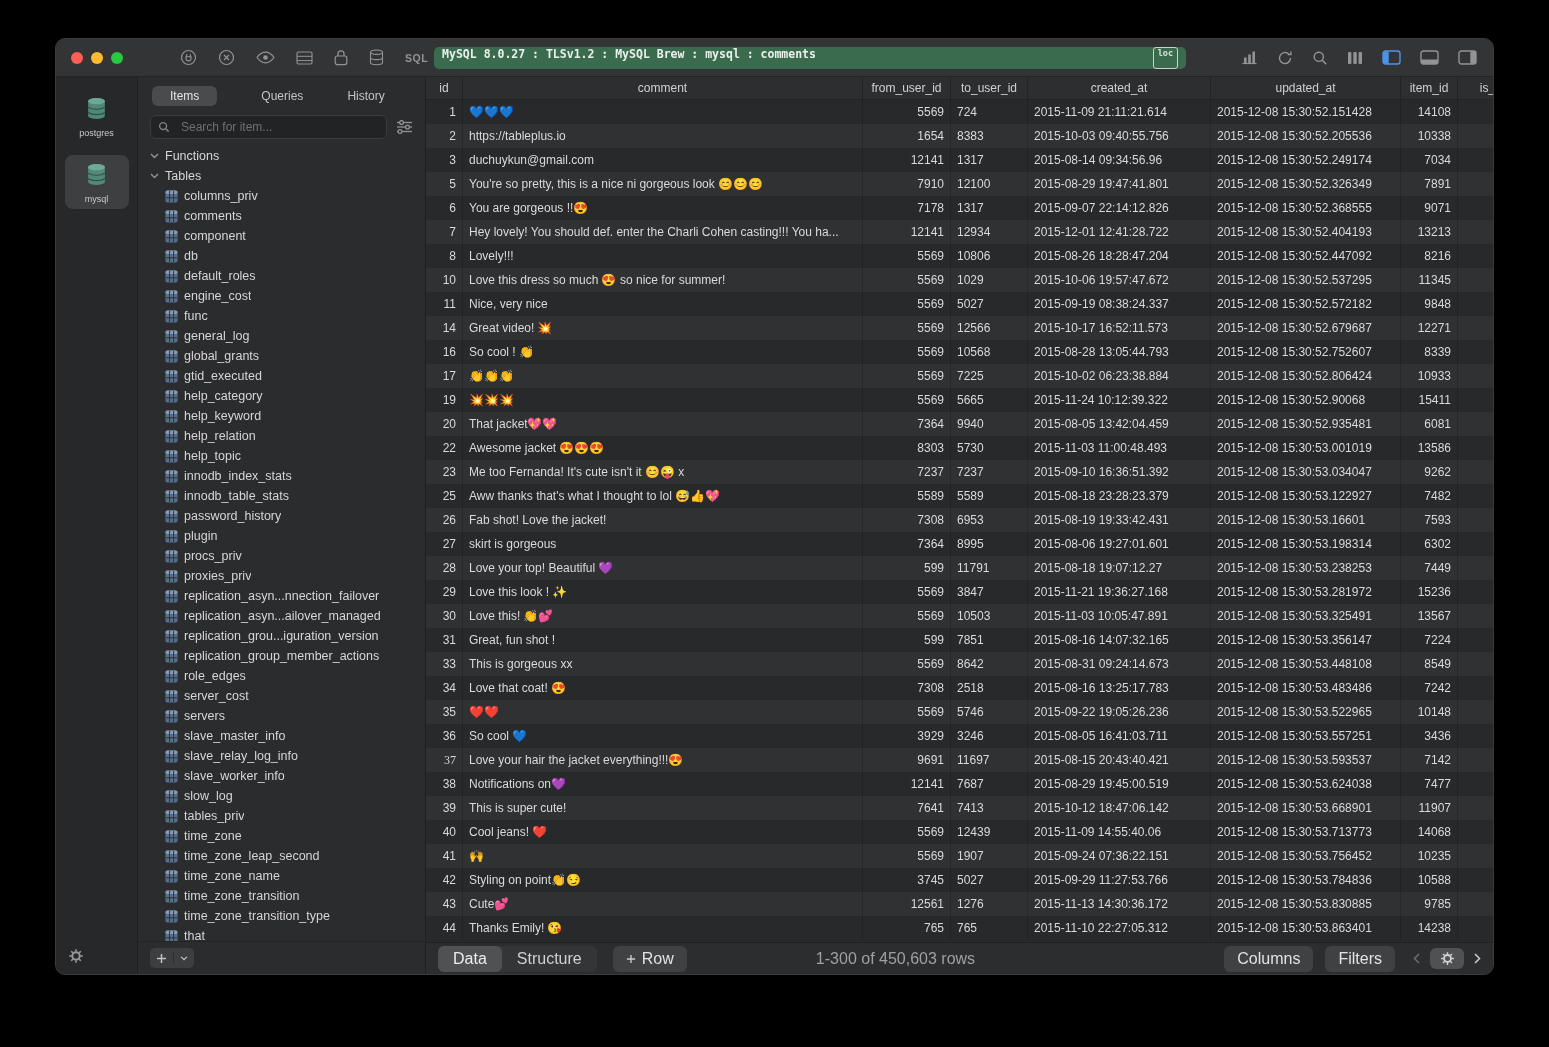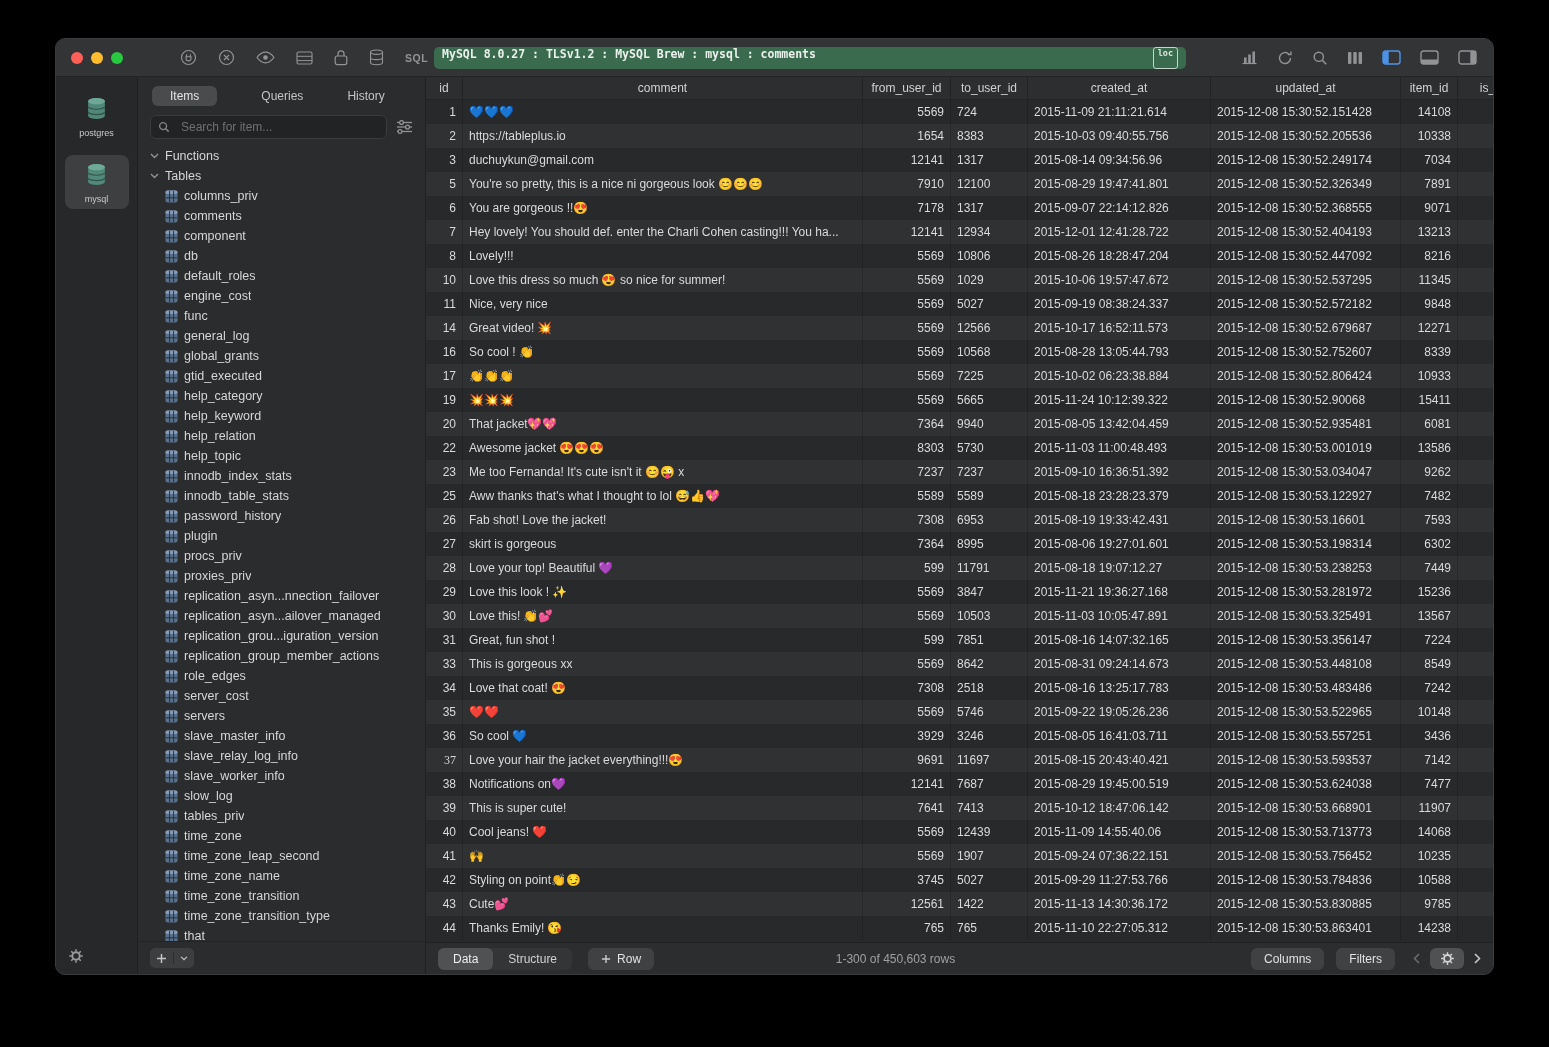--- a/index.html
+++ b/index.html
@@ -72,21 +72,21 @@
   .grid-body { flex:1; overflow:hidden; }
   .grow { height:24px; display:flex; font-size:12px; color:#dadadb; background:#28292b; }
   .grow.alt { background:#303133; }
   .gcell { flex:0 0 auto; padding:0 6px; line-height:24px; white-space:nowrap; overflow:hidden;
     border-right:1px solid rgba(0,0,0,.16); }
   .align-right { text-align:right; }
   .align-left { text-align:left; }
 
   
   .bottombar { flex:0 0 32px; background:#2c2d2f; border-top:1px solid #202123;
-    display:flex; align-items:center; padding:0 12px; position:relative; font-size:12px; color:#dedede; }
+    display:flex; align-items:center; padding:0 12px; position:relative; font-size:16px; color:#dedede; }
   .seg { display:flex; align-items:center; background:#343537; border-radius:6px; }
   .seg .segbtn { padding:4px 15px; border-radius:6px; color:#cfd0d1; }
   .seg .segbtn.on { background:#505153; color:#eceded; }
   .btn { background:#404143; border-radius:6px; padding:4px 13px; color:#e2e2e3;
     display:inline-flex; align-items:center; gap:6px; }
   .addrow { margin-left:16px; }
   .rowcount { position:absolute; left:44%; transform:translateX(-50%); color:#9fa0a2; }
   .right-controls { margin-left:auto; display:flex; align-items:center; gap:12px; }
   .pager { display:flex; align-items:center; gap:10px; padding-left:6px; }
   .gearbtn { background:#505153; border-radius:6px; width:34px; height:21px;
@@ -1140,21 +1140,21 @@
             <div class="gcell align-left" style="width: 77px;">5027</div>
             <div class="gcell align-left" style="width: 183px;">2015-09-29 11:27:53.766</div>
             <div class="gcell align-left" style="width: 190px;">2015-12-08 15:30:53.784836</div>
             <div class="gcell align-right" style="width: 57px;">10588</div>
             <div class="gcell align-left" style="width: 60px;"></div>
           </div>
           <div class="grow alt">
             <div class="gcell align-right" style="width: 37px;">43</div>
             <div class="gcell align-left" style="width: 400px;">Cute💕</div>
             <div class="gcell align-right" style="width: 88px;">12561</div>
-            <div class="gcell align-left" style="width: 77px;">1422</div>
+            <div class="gcell align-left" style="width: 77px;">1276</div>
             <div class="gcell align-left" style="width: 183px;">2015-11-13 14:30:36.172</div>
             <div class="gcell align-left" style="width: 190px;">2015-12-08 15:30:53.830885</div>
             <div class="gcell align-right" style="width: 57px;">9785</div>
             <div class="gcell align-left" style="width: 60px;"></div>
           </div>
           <div class="grow">
             <div class="gcell align-right" style="width: 37px;">44</div>
             <div class="gcell align-left" style="width: 400px;">Thanks Emily! 😘</div>
             <div class="gcell align-right" style="width: 88px;">765</div>
             <div class="gcell align-left" style="width: 77px;">765</div>

